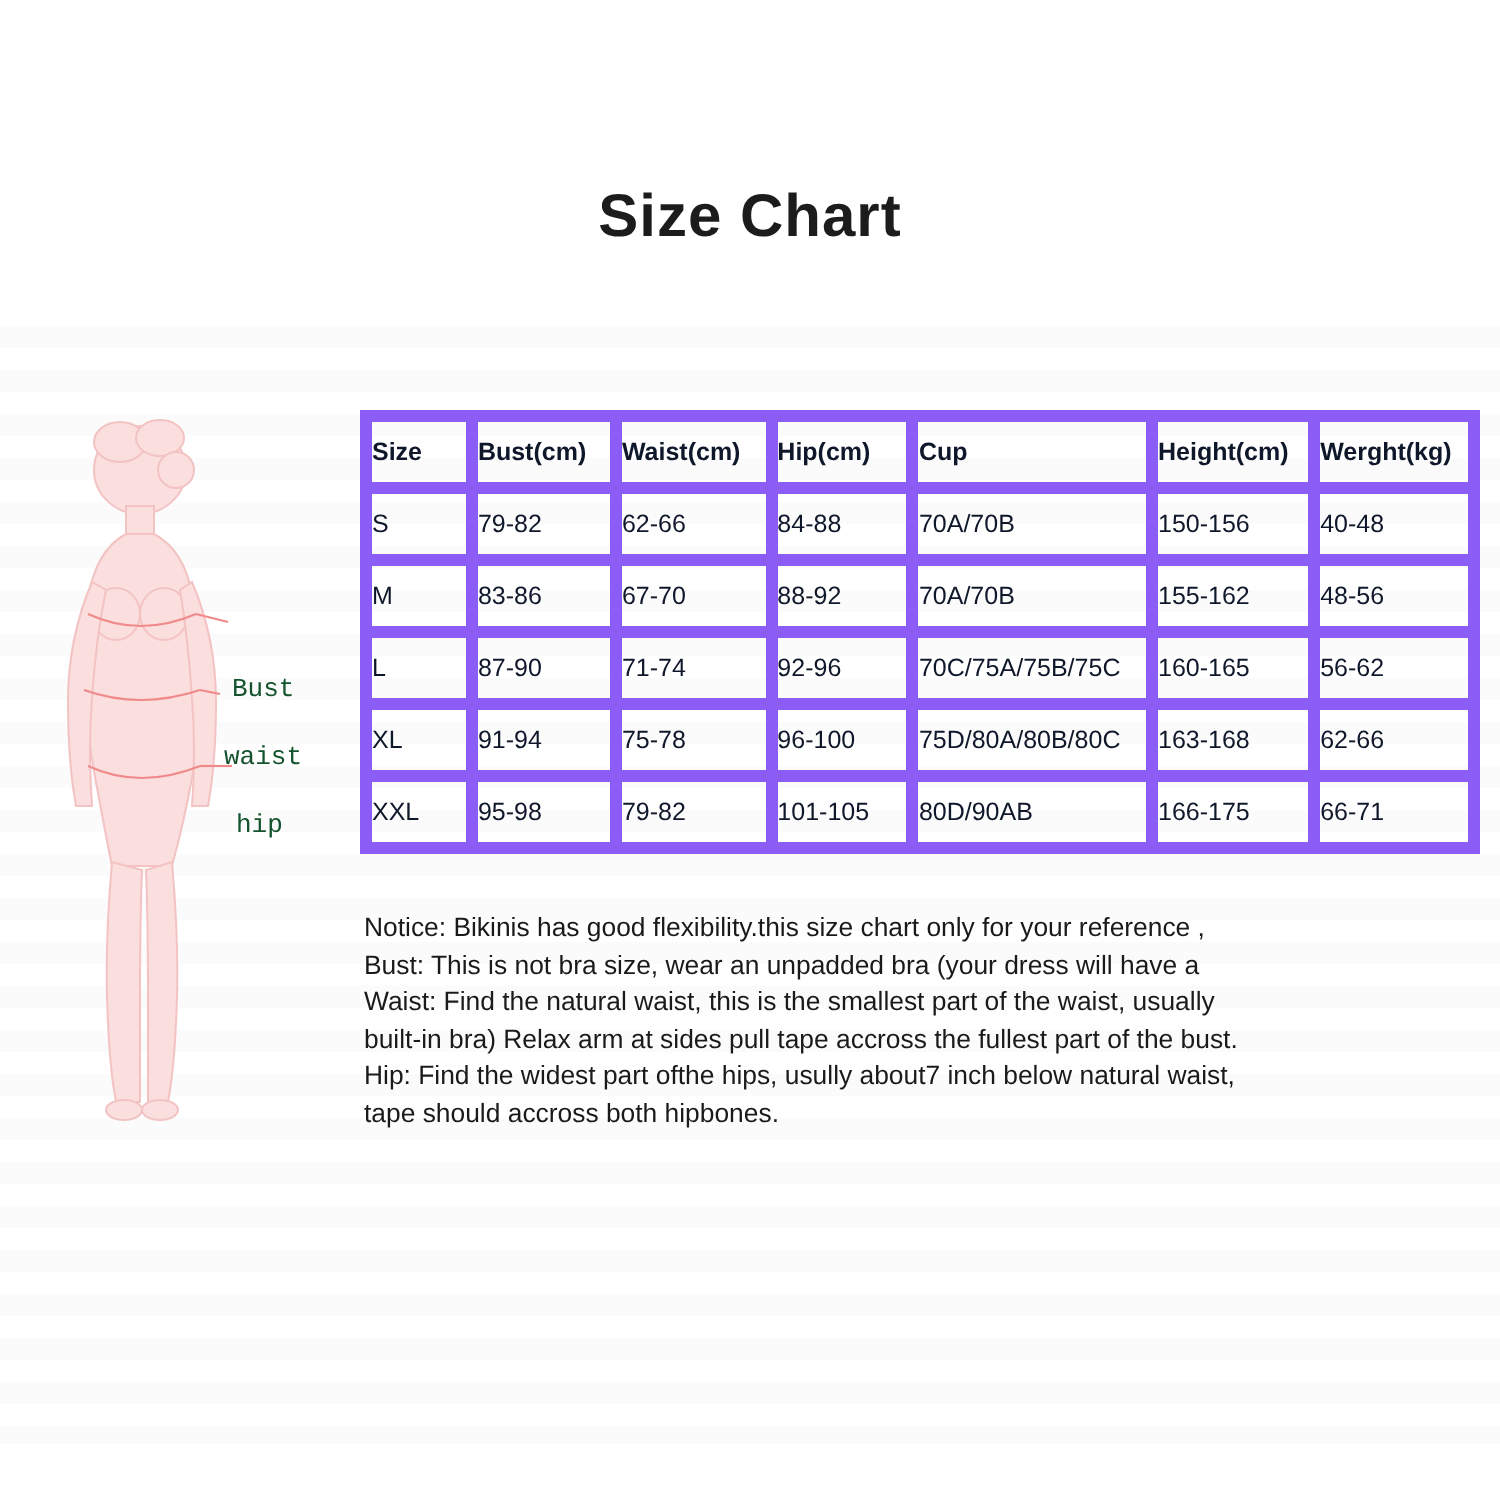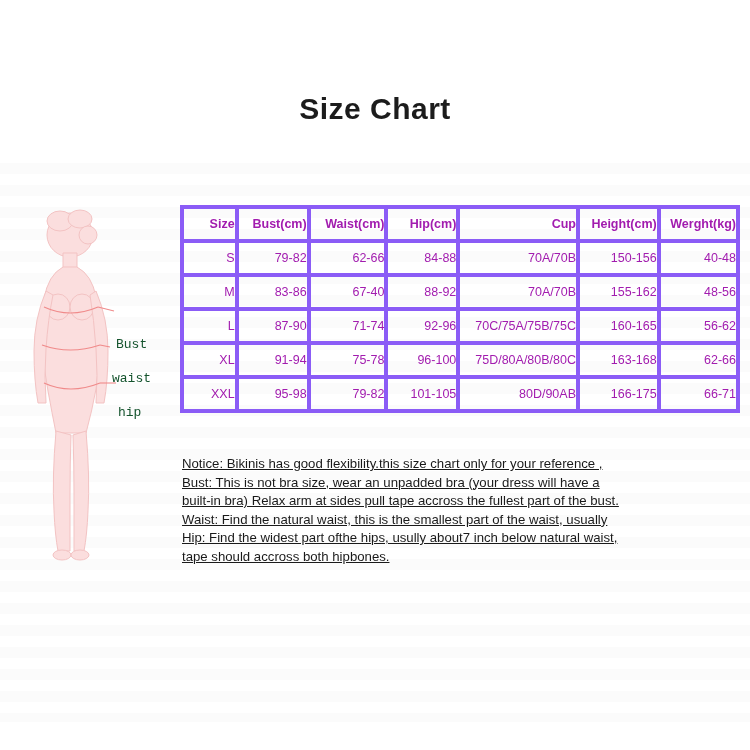--- a/index.html
+++ b/index.html
@@ -74,24 +74,24 @@
     top: 205px;
     width: 560px;
   }
   table.size-table {
     border-collapse: collapse;
     width: 560px;
     font-family: "Liberation Sans", sans-serif;
   }
   table.size-table th,
   table.size-table td {
-    border: 4px solid #8b5cf6;
-    text-align: right;
+    border: 6px solid #8b5cf6;
+    text-align: left;
     font-size: 12.5px;
-    color: #a21caf;
+    color: #0f172a;
     padding: 0;
     height: 30px;
     font-weight: normal;
     background: transparent;
   }
   table.size-table th {
     font-weight: bold;
     font-size: 12.5px;
   }
   table.size-table tr td:first-child,
@@ -108,21 +108,20 @@
   
   .notice {
     position: absolute;
     left: 182px;
     top: 455px;
     width: 560px;
     font-size: 13.2px;
     line-height: 18.5px;
     color: #1a1a1a;
     font-family: "Liberation Sans", sans-serif;
-    text-decoration: underline;
   }
   .notice p {
     margin: 0;
   }
 </style>
 </head>
 <body>
 
 <div class="page">
 
@@ -199,21 +198,21 @@
           <td>79-82</td>
           <td>62-66</td>
           <td>84-88</td>
           <td>70A/70B</td>
           <td>150-156</td>
           <td>40-48</td>
         </tr>
         <tr>
           <td>M</td>
           <td>83-86</td>
-          <td>67-40</td>
+          <td>67-70</td>
           <td>88-92</td>
           <td>70A/70B</td>
           <td>155-162</td>
           <td>48-56</td>
         </tr>
         <tr>
           <td>L</td>
           <td>87-90</td>
           <td>71-74</td>
           <td>92-96</td>
@@ -239,19 +238,19 @@
           <td>166-175</td>
           <td>66-71</td>
         </tr>
       </tbody>
     </table>
   </div>
 
   <div class="notice">
     <p>Notice: Bikinis has good flexibility.this size chart only for your reference ,</p>
     <p>Bust: This is not bra size, wear an unpadded bra (your dress will have a</p>
+    <p>Waist:  Find the natural waist, this is the smallest part of the waist, usually</p>
     <p>built-in bra) Relax arm at sides pull tape accross the fullest part of the bust.</p>
-    <p>Waist:  Find the natural waist, this is the smallest part of the waist, usually</p>
     <p>Hip: Find the widest part  ofthe hips, usully about7 inch below natural waist,</p>
     <p>tape should accross both hipbones.</p>
   </div>
 
 </div>
 
 </body></html>

